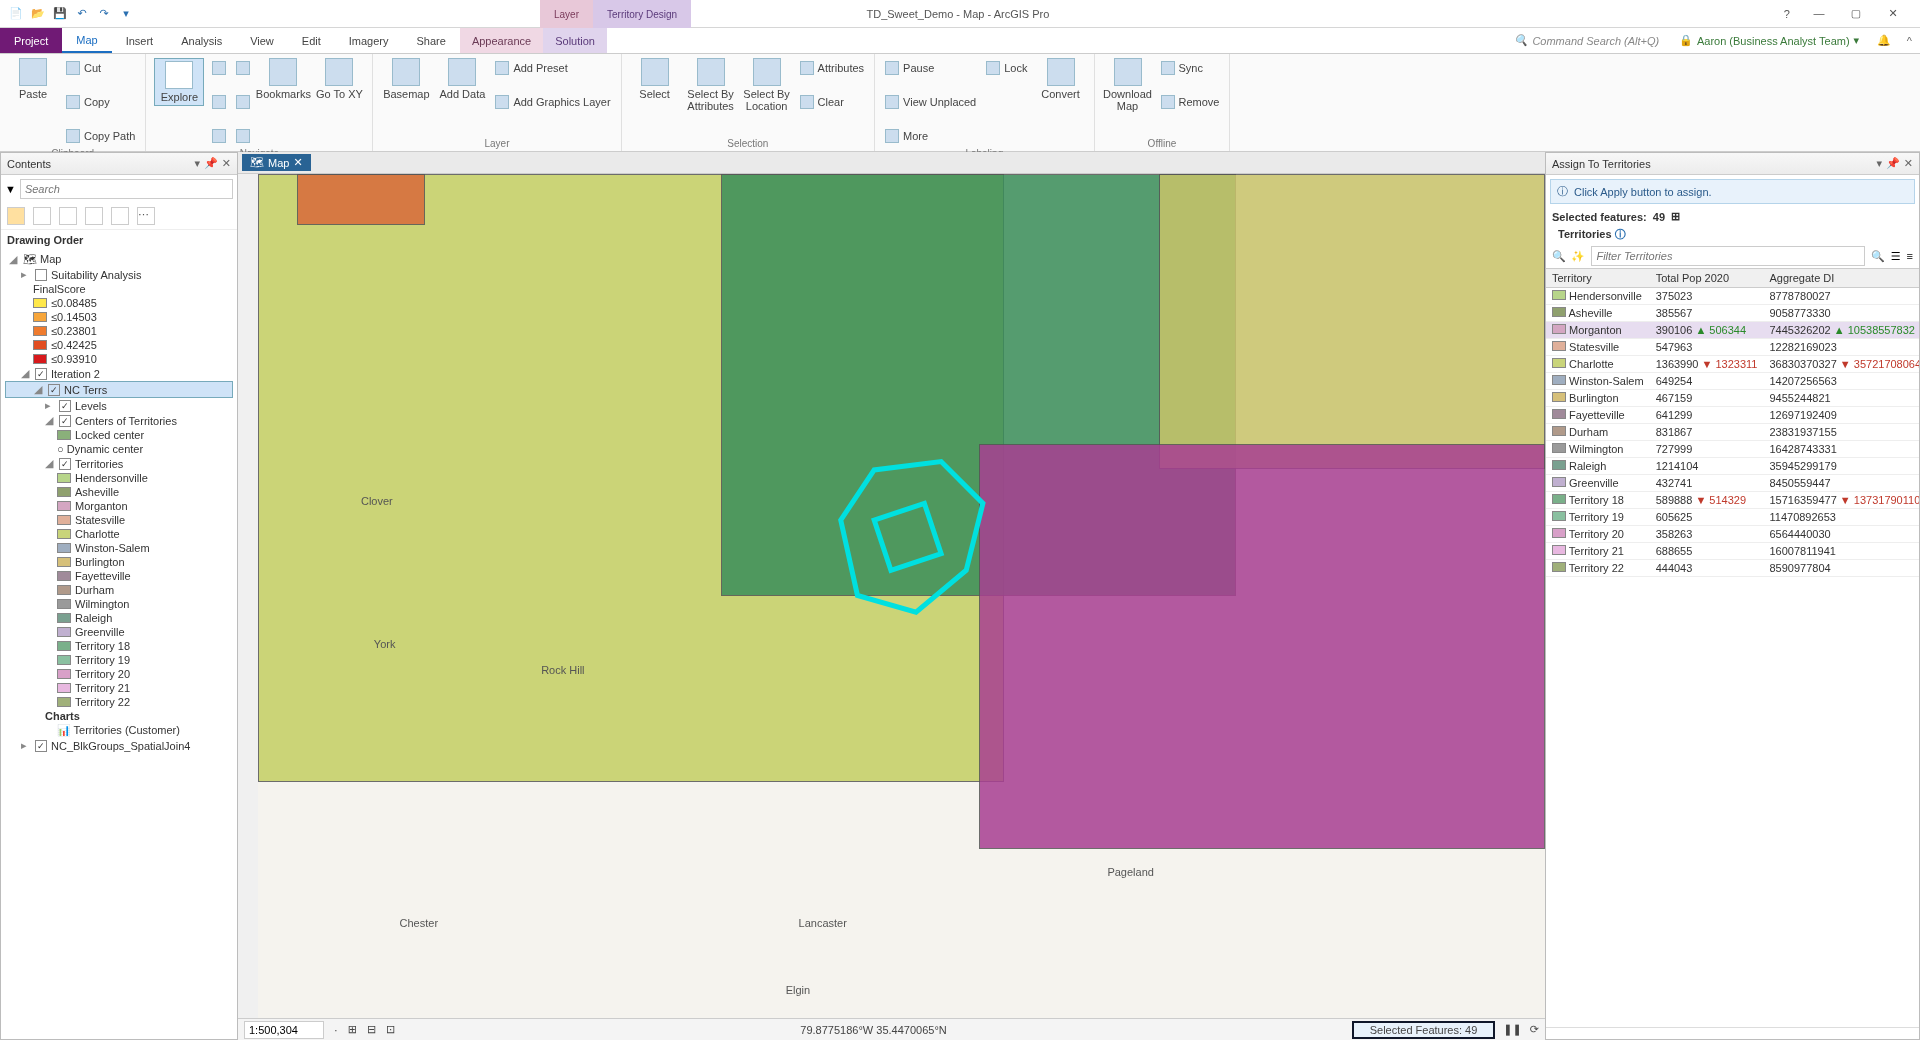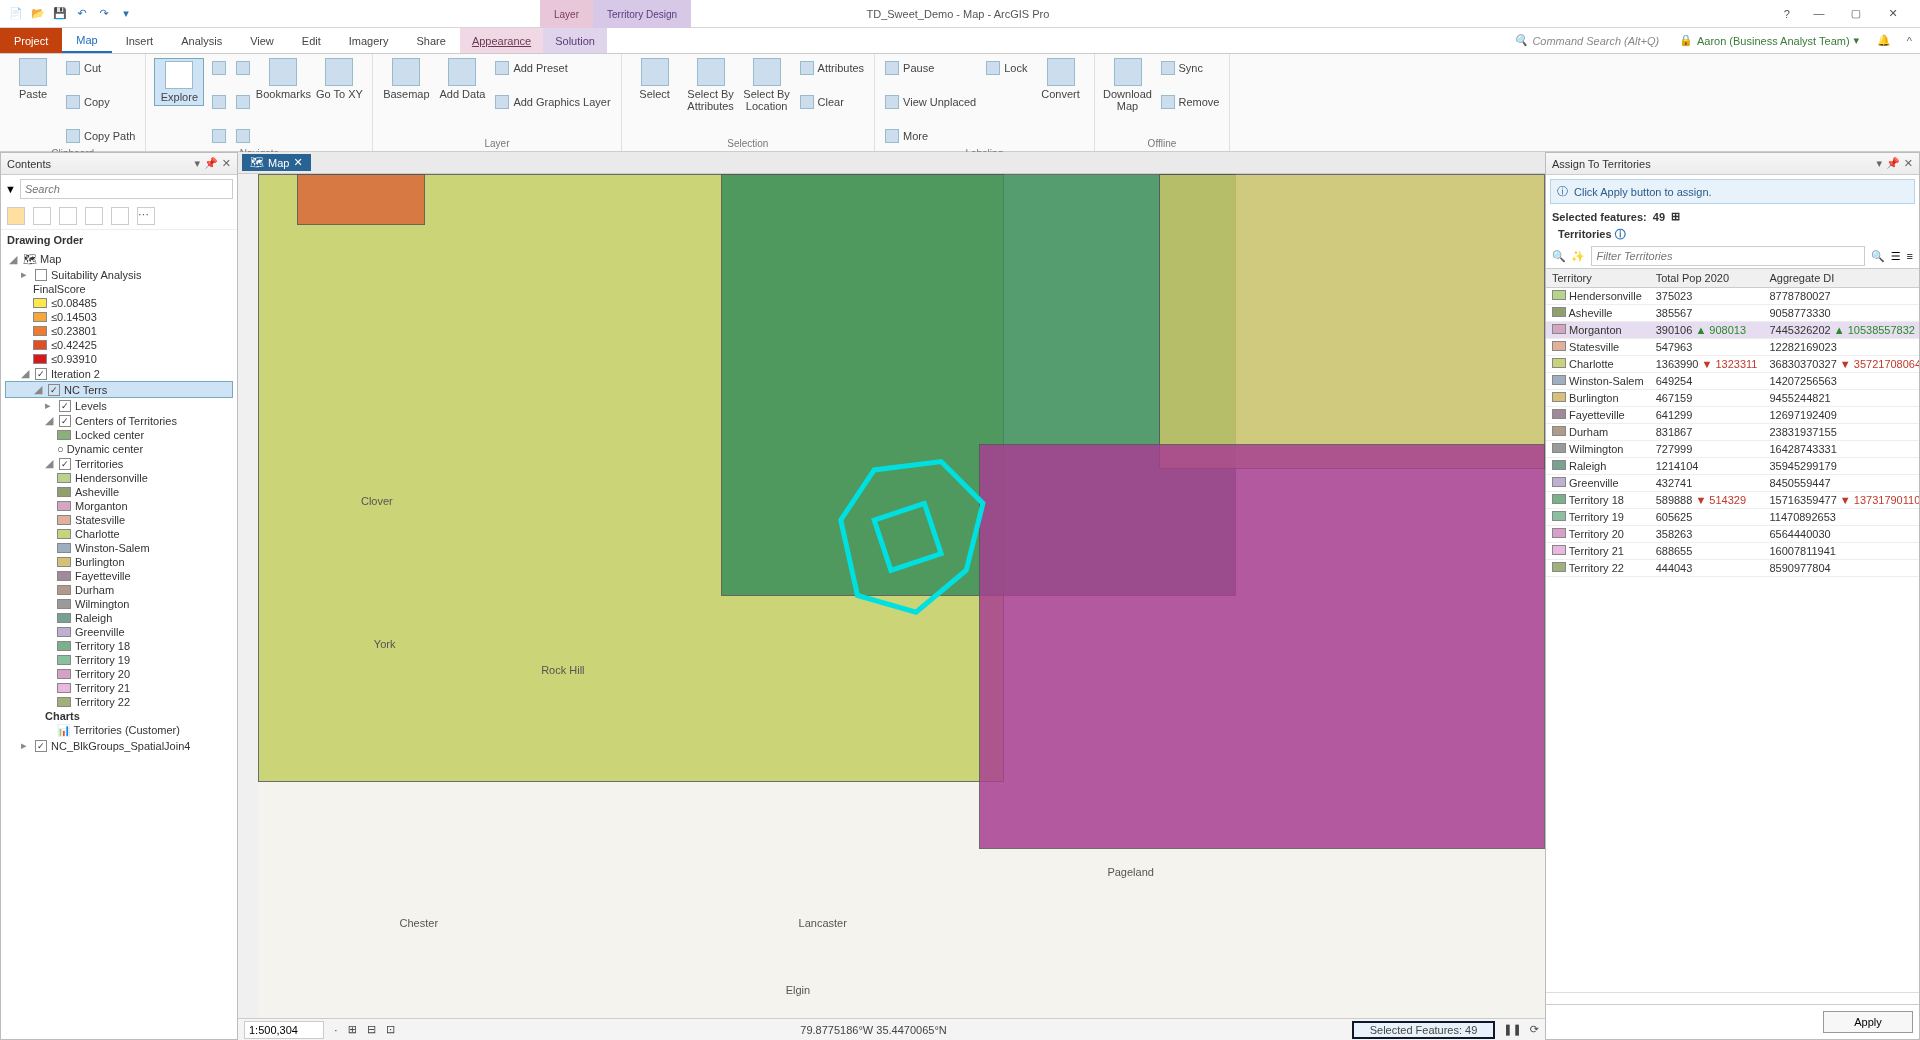--- a/index.html
+++ b/index.html
@@ -10,24 +10,24 @@
 .title-center { flex: 1; text-align: center; color: #555; }
 .title-right { display: flex; align-items: center; gap: 12px; padding: 0 10px; color: #555; }
 .win-btns span { width: 34px; height: 28px; display: inline-flex; align-items: center; justify-content: center; }
 .ctx-tabs { position: absolute; left: 540px; top: 0; display: flex; height: 28px; }
 .ctx-tab { padding: 0 14px; display: flex; flex-direction: column; align-items: center; justify-content: center; font-size: 10px; }
 .ctx-tab.layer { background: #e8c8d8; color: #7a3a5a; }
 .ctx-tab.td { background: #d8c8e8; color: #5a3a7a; }
 
 .ribbon-tabs { height: 26px; background: #fff; display: flex; align-items: stretch; border-bottom: 1px solid #ccc; position: relative; }
 .ribbon-tabs .tab { padding: 0 14px; display: flex; align-items: center; color: #444; cursor: default; }
-.ribbon-tabs .tab.project { background: #c2410c; color: #fff; }
+.ribbon-tabs .tab.project { background: #701a75; color: #fff; }
 .ribbon-tabs .tab.active { color: #1b6ec2; border-bottom: 2px solid #1b6ec2; }
 .ribbon-tabs .ctx { padding: 0 12px; display: flex; align-items: center; }
-.ribbon-tabs .ctx.layer { background: #f0d8e4; color: #6a3a55; text-decoration: underline; }
+.ribbon-tabs .ctx.layer { background: #f0d8e4; color: #6a3a55; }
 .ribbon-tabs .ctx.td { background: #e0d4ed; color: #5a3a7a; }
 .cmd-search { margin-left: auto; padding: 0 10px; color: #888; font-style: italic; display: flex; align-items: center; gap: 4px; }
 .user-chip { padding: 0 10px; color: #3a7a3a; display: flex; align-items: center; gap: 4px; }
 .notif { padding: 0 8px; display: flex; align-items: center; color: #666; }
 
 .ribbon { height: 98px; background: #fafafa; border-bottom: 1px solid #ccc; display: flex; }
 .rgroup { border-right: 1px solid #e0e0e0; padding: 4px 8px 2px 8px; display: flex; flex-direction: column; }
 .rgroup .body { flex: 1; display: flex; align-items: flex-start; gap: 6px; }
 .rgroup .label { text-align: center; color: #777; font-size: 10px; padding-top: 2px; }
 .bigbtn { display: flex; flex-direction: column; align-items: center; width: 50px; gap: 2px; color: #444; text-align: center;}
@@ -446,21 +446,21 @@
               <td>375023</td>
               <td>8778780027</td>
             </tr>
             <tr>
               <td><span class="sw" style="background:#8fa06e"></span> Asheville</td>
               <td>385567</td>
               <td>9058773330</td>
             </tr>
             <tr class="hl">
               <td><span class="sw" style="background:#d4a6c2"></span> Morganton</td>
-              <td>390106 <span class="delta-up">▲ 908013</span></td>
+              <td>390106 <span class="delta-up">▲ 506344</span></td>
               <td>7445326202 <span class="delta-up">▲ 10538557832</span></td>
             </tr>
             <tr>
               <td><span class="sw" style="background:#e0b09a"></span> Statesville</td>
               <td>547963</td>
               <td>12282169023</td>
             </tr>
             <tr>
               <td><span class="sw" style="background:#c9d47a"></span> Charlotte</td>
               <td>1363990 <span class="delta-dn">▼ 1323311</span></td>
@@ -524,18 +524,15 @@
             <tr>
               <td><span class="sw" style="background:#a0b07a"></span> Territory 22</td>
               <td>444043</td>
               <td>8590977804</td>
             </tr>
           </tbody>
     </table>
       </div>
     <div style="height:10px"></div>
     <div style="height:12px;border-top:1px solid #ddd"></div>
-    <div class="apply-bar">
-        <button>Apply</button>
-      </div>
   </div>
 
 </div>
 
 </body></html>

